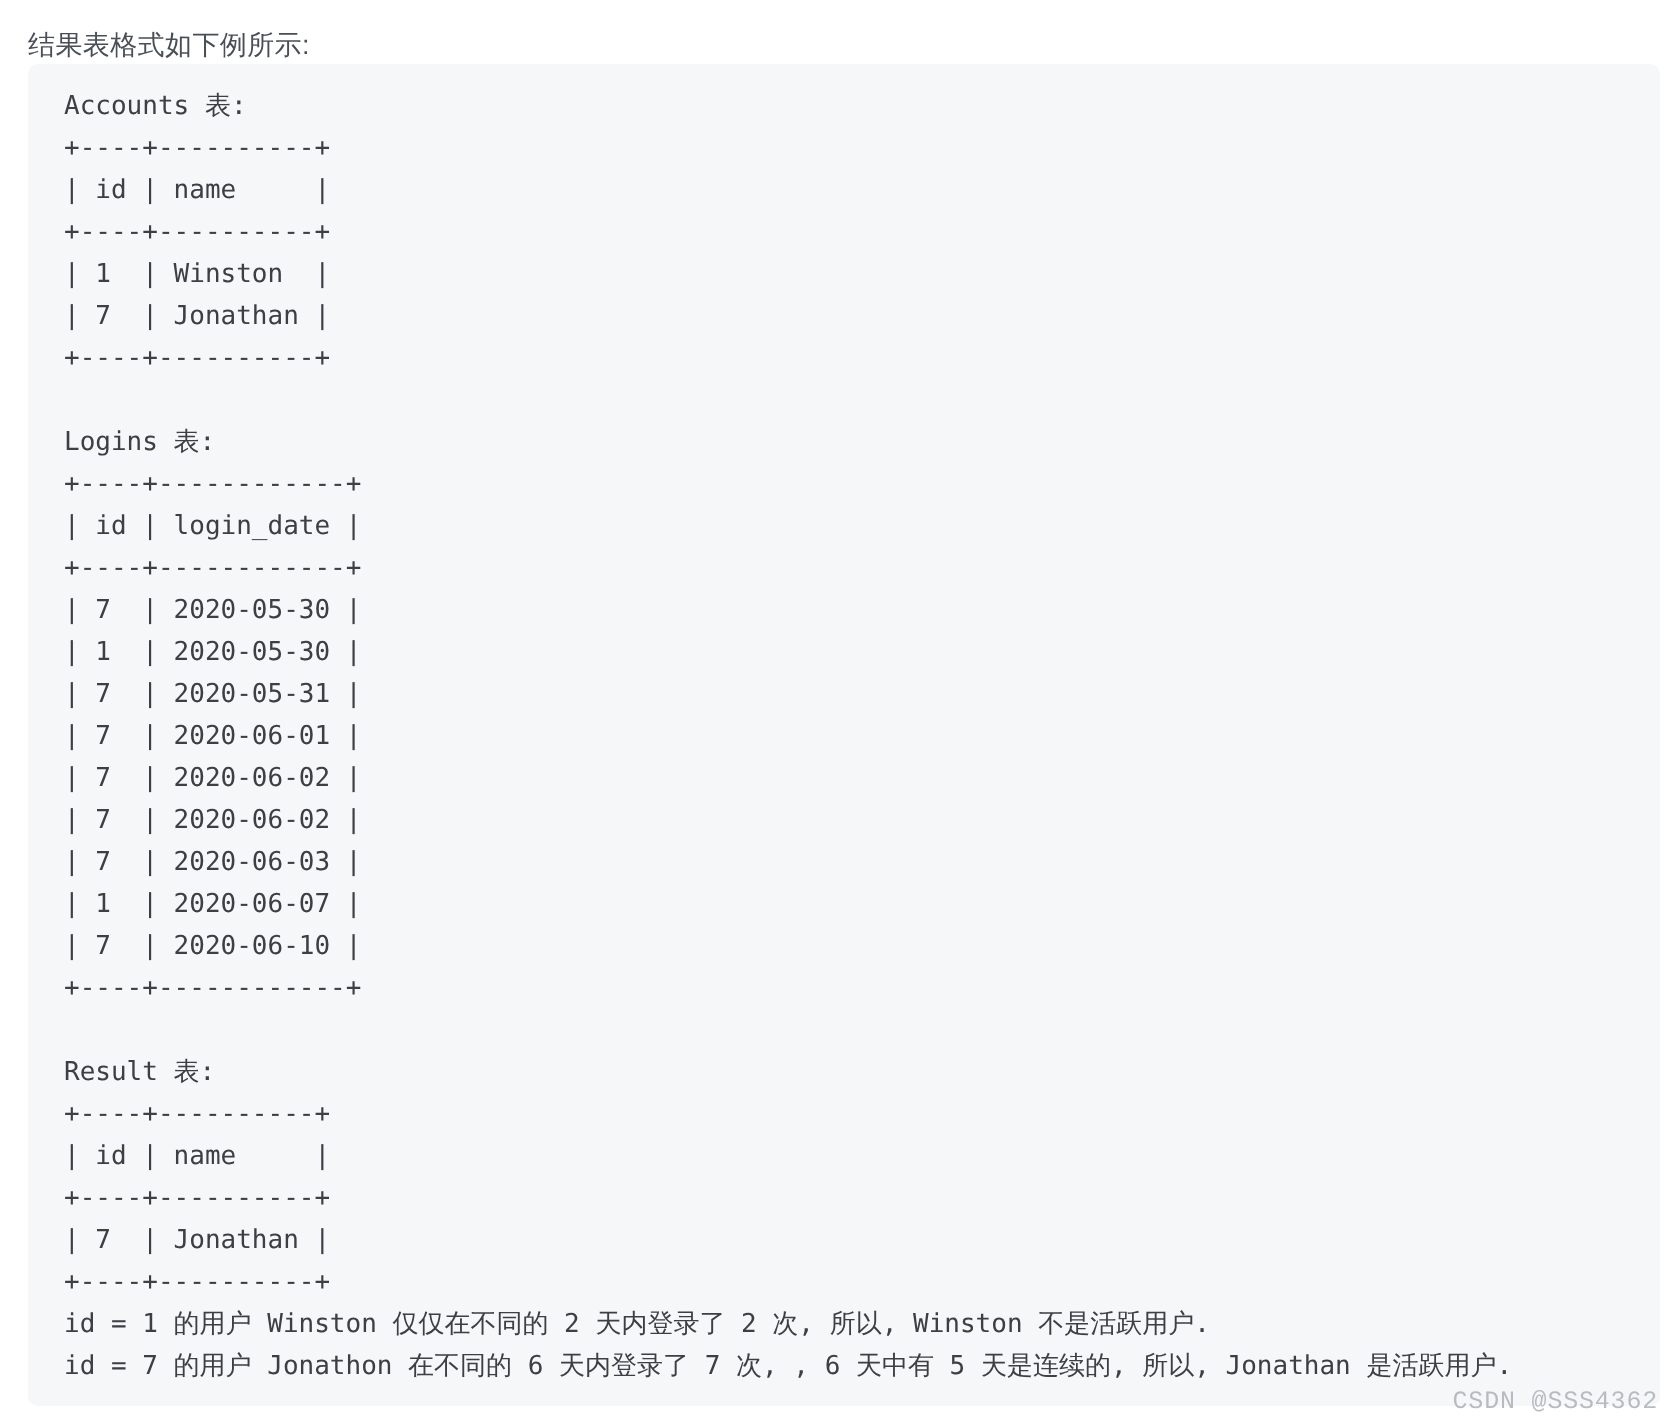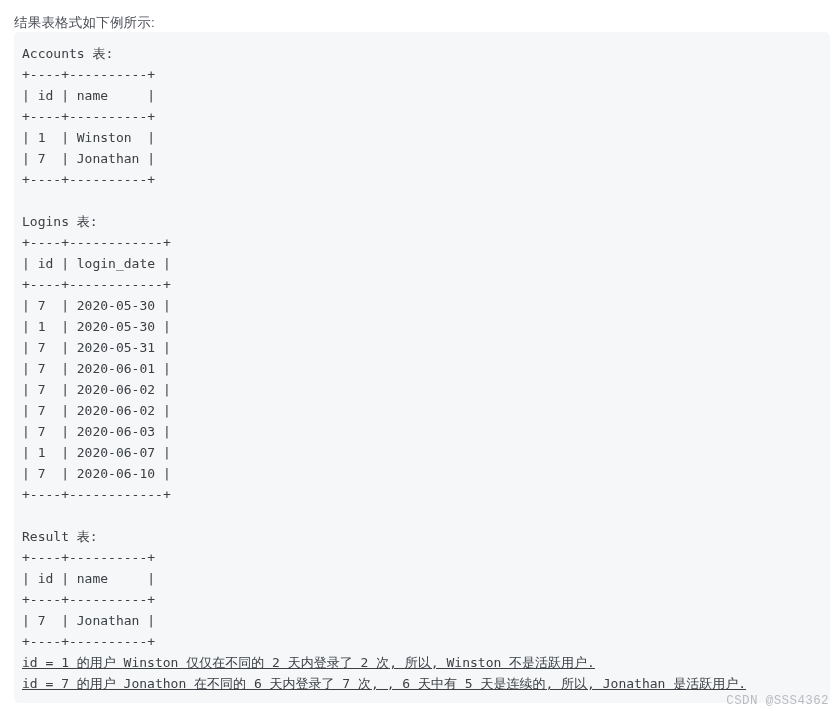--- a/index.html
+++ b/index.html
@@ -37,21 +37,21 @@
     width: 816px;
     height: 671px;
     background: #f6f7f8;
     border-radius: 5px;
     box-sizing: border-box;
     overflow: hidden;
   }
 
   #code-pre {
     position: absolute;
-    left: 8px;
+    left: 18px;
     top: 11px;
     margin: 0;
     padding: 0;
     font-family: "DejaVu Sans Mono", "Liberation Mono", monospace;
     font-size: 13px;
     line-height: 21px;
     color: #3b4045;
     white-space: pre;
     tab-size: 4;
   }
@@ -62,21 +62,20 @@
     white-space: pre;
   }
 
   .code-line.blank {
     height: 21px;
   }
 
   
   .cjk {
     font-family: "DejaVu Sans Mono", "Liberation Mono", monospace;
-    text-decoration: underline;
   }
 
   
   #watermark {
     position: absolute;
     right: 10px;
     bottom: 3px;
     font-family: Liberation Mono, monospace;
     font-size: 12.5px;
     color: #b8bcc2;

